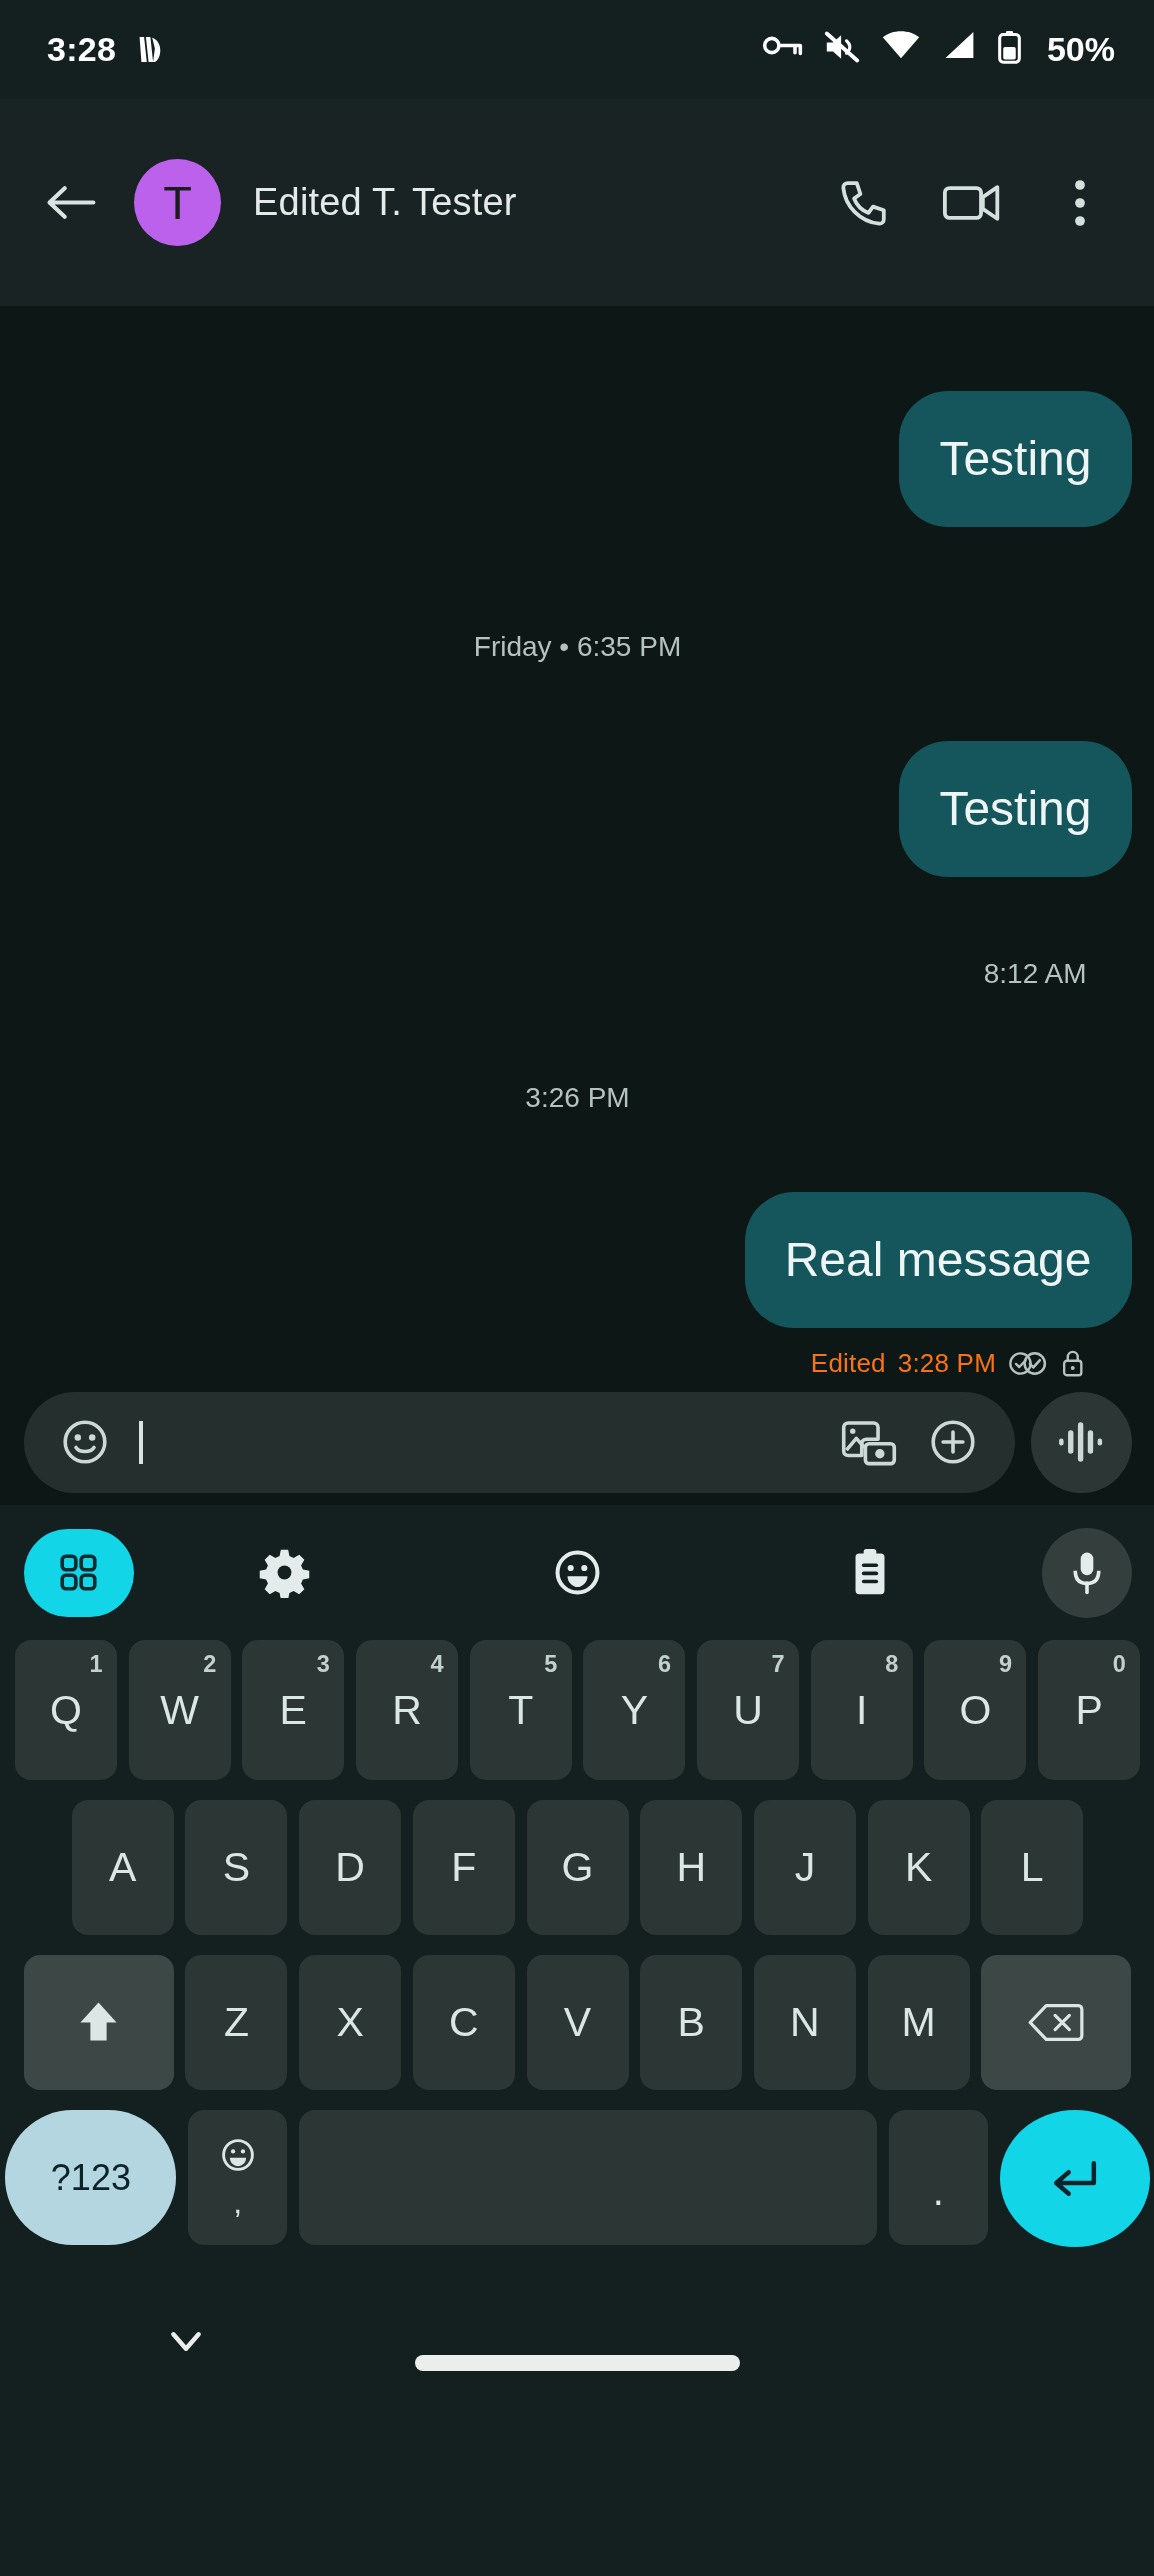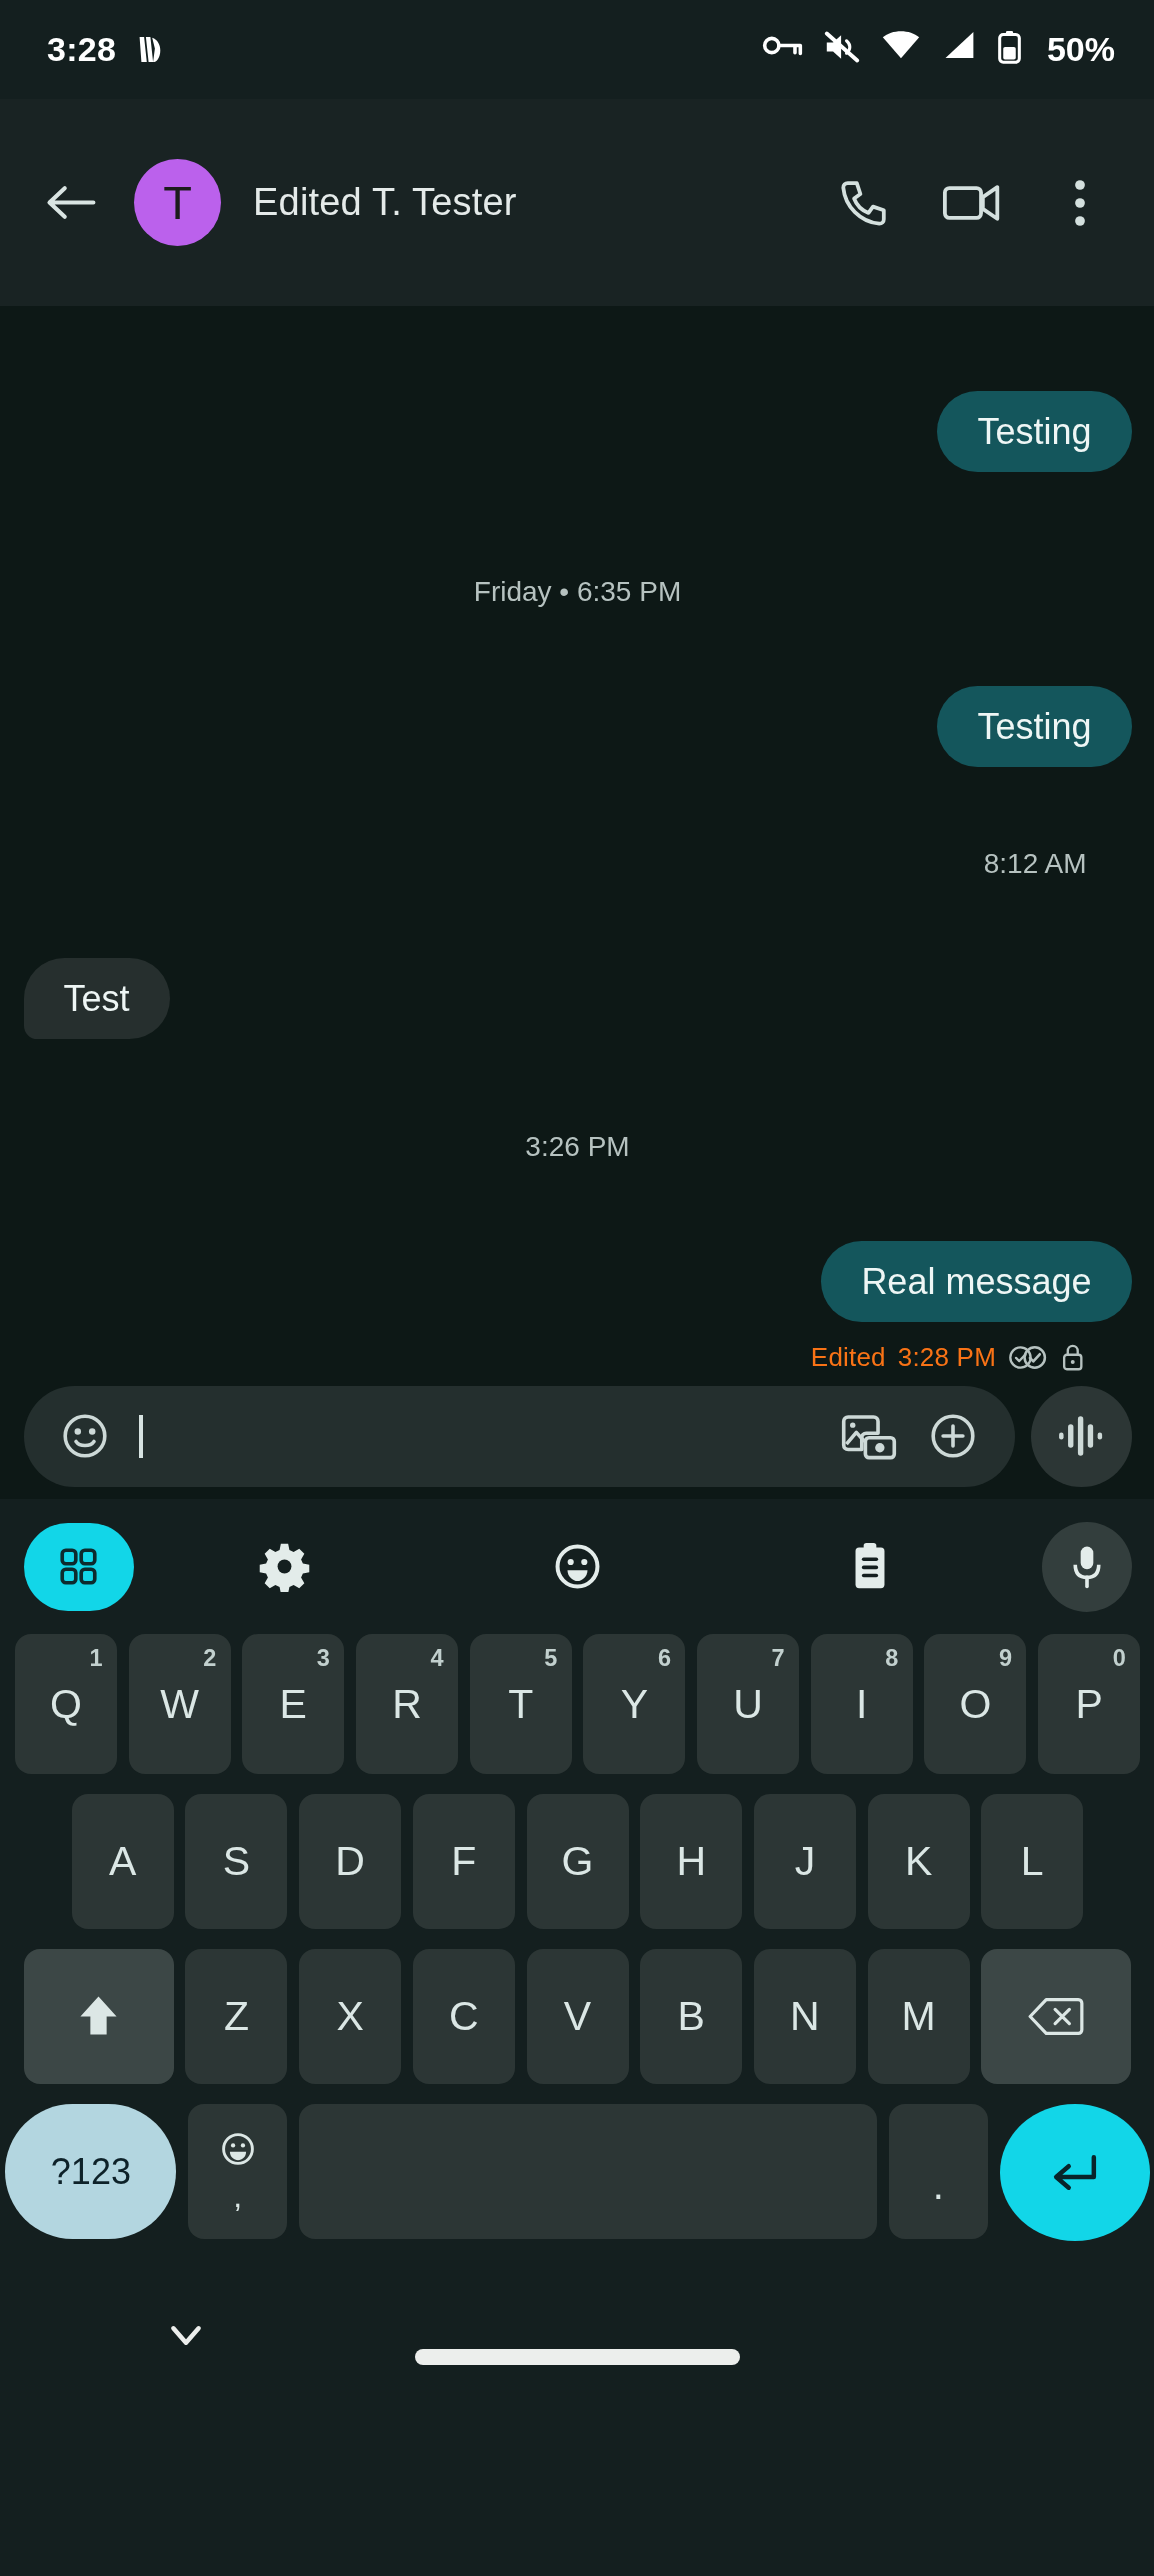--- a/index.html
+++ b/index.html
@@ -29,21 +29,21 @@
             margin-left:20px; }
   .ab-title { flex:1; font-size:38px; color:#e4eae9; margin-left:32px; letter-spacing:0.2px; }
   .ab-actions { display:flex; align-items:center; gap:45px; padding-right:7.2px; }
   .ab-icon { width:63px; height:63px; display:flex; align-items:center; justify-content:center; }
 
   
   .convo { flex:1 1 auto; background:#0d1816; padding:20px 23.5px 0 23.5px; display:flex; flex-direction:column; }
   .row { display:flex; width:100%; }
   .row.out { justify-content:flex-end; }
   .row.in  { justify-content:flex-start; }
-  .bubble { max-width:76%; padding:18px 40px; font-size:36px; line-height:1.25; }
+  .bubble { max-width:76%; padding:38px 40px; font-size:48px; line-height:1.25; }
   .bubble.out { background:#14565c; color:#eef6f5; border-radius:49px; }
   .bubble.in  { background:#262f2e; color:#eef6f5; border-radius:49px 49px 49px 16px; }
   .tstamp { width:100%; text-align:center; color:#b6c2c0; font-size:28px; }
   .tstamp.right { text-align:right; padding-right:45px; }
   .meta { display:flex; align-items:center; justify-content:flex-end; gap:12px; color:#f97316;
           font-size:26px; padding-right:47px; }
   .meta .lbl { letter-spacing:0.2px; }
 
   
   .inputbar { flex:0 0 126px; display:flex; align-items:center; gap:16px; padding:0 23.5px; background:#0d1816; }
@@ -180,23 +180,20 @@
     </div>
 
     <div class="tstamp" style="margin-top:104px;">Friday • 6:35 PM</div>
 
     <div class="row out" style="margin-top:78px;">
       <div class="bubble out">Testing</div>
     </div>
 
     <div class="tstamp right" style="margin-top:81px;">8:12 AM</div>
 
-    <div class="row in" style="margin-top:78px;">
-      <div class="bubble in">Test</div>
-    </div>
 
     <div class="tstamp" style="margin-top:92px;">3:26 PM</div>
 
     <div class="row out" style="margin-top:78px;align-items:center;">
       <div class="bubble out">Real message</div>
     </div>
 
     <div class="meta" style="margin-top:20px;">
       <span class="lbl">Edited</span>
       <span class="lbl">3:28 PM</span>

